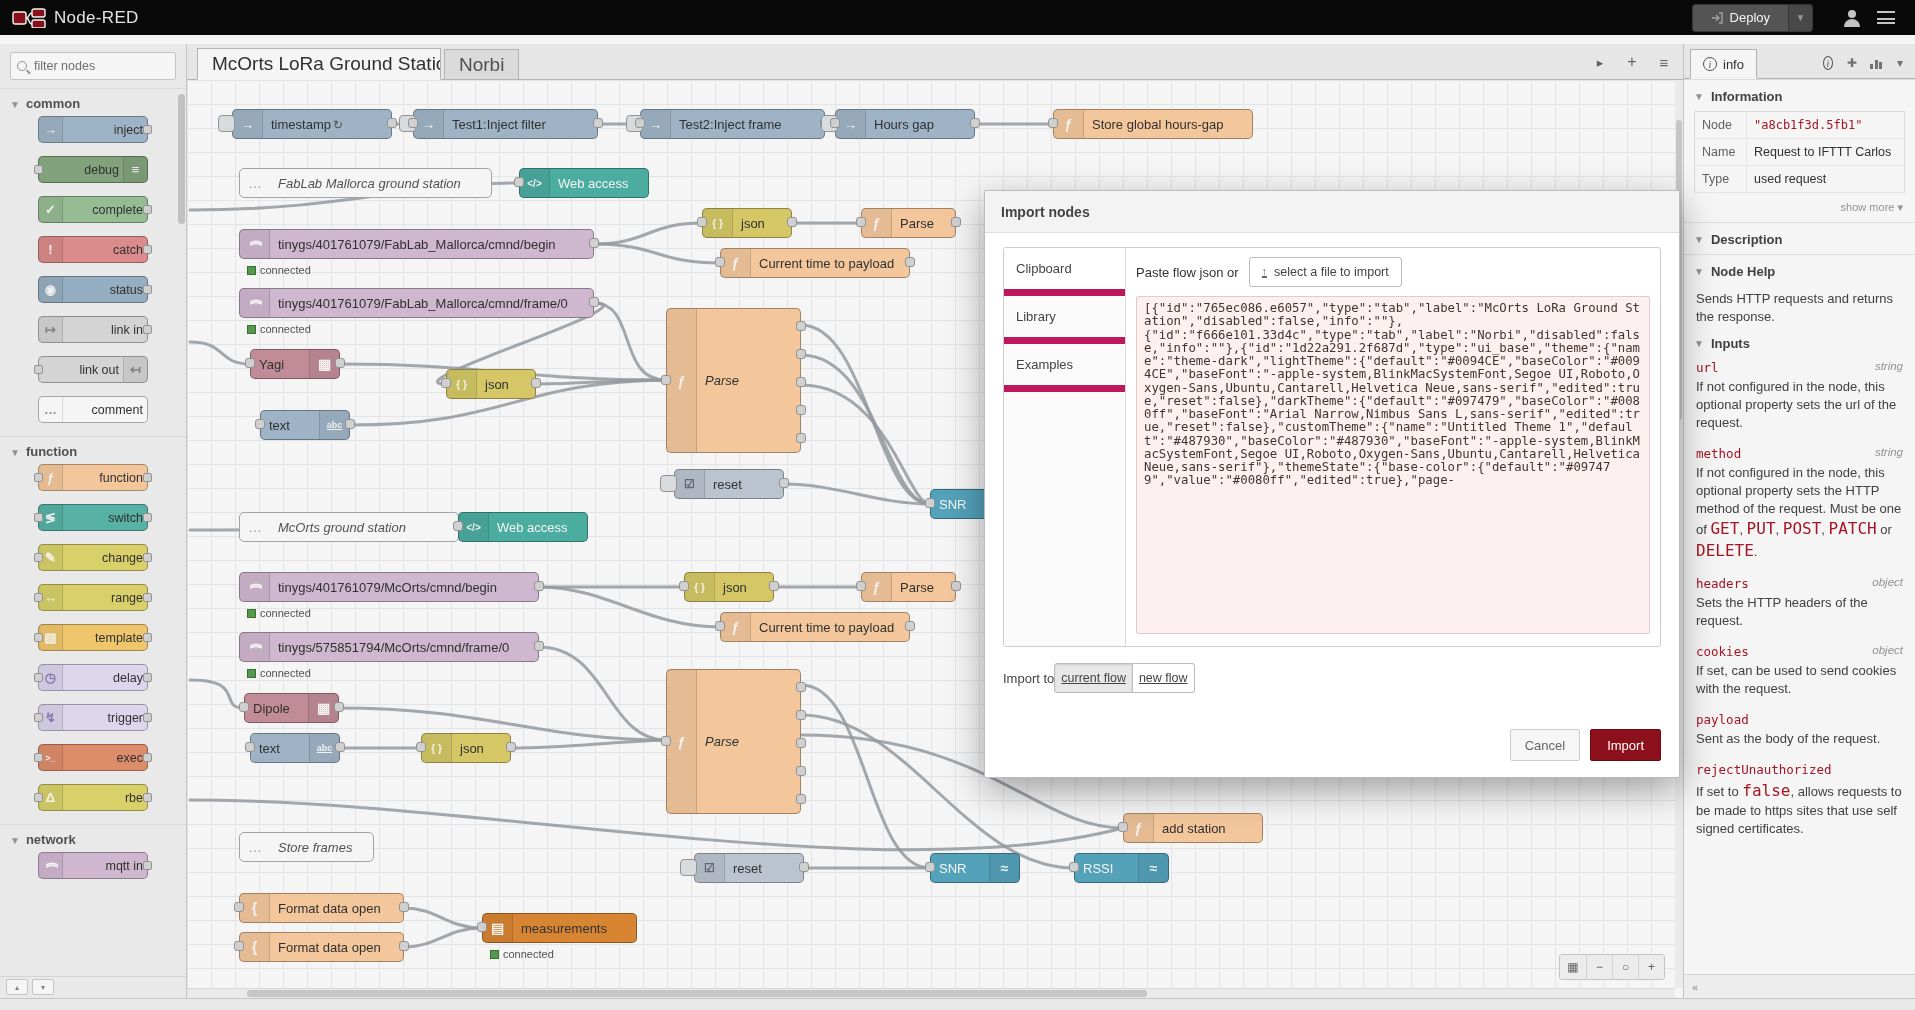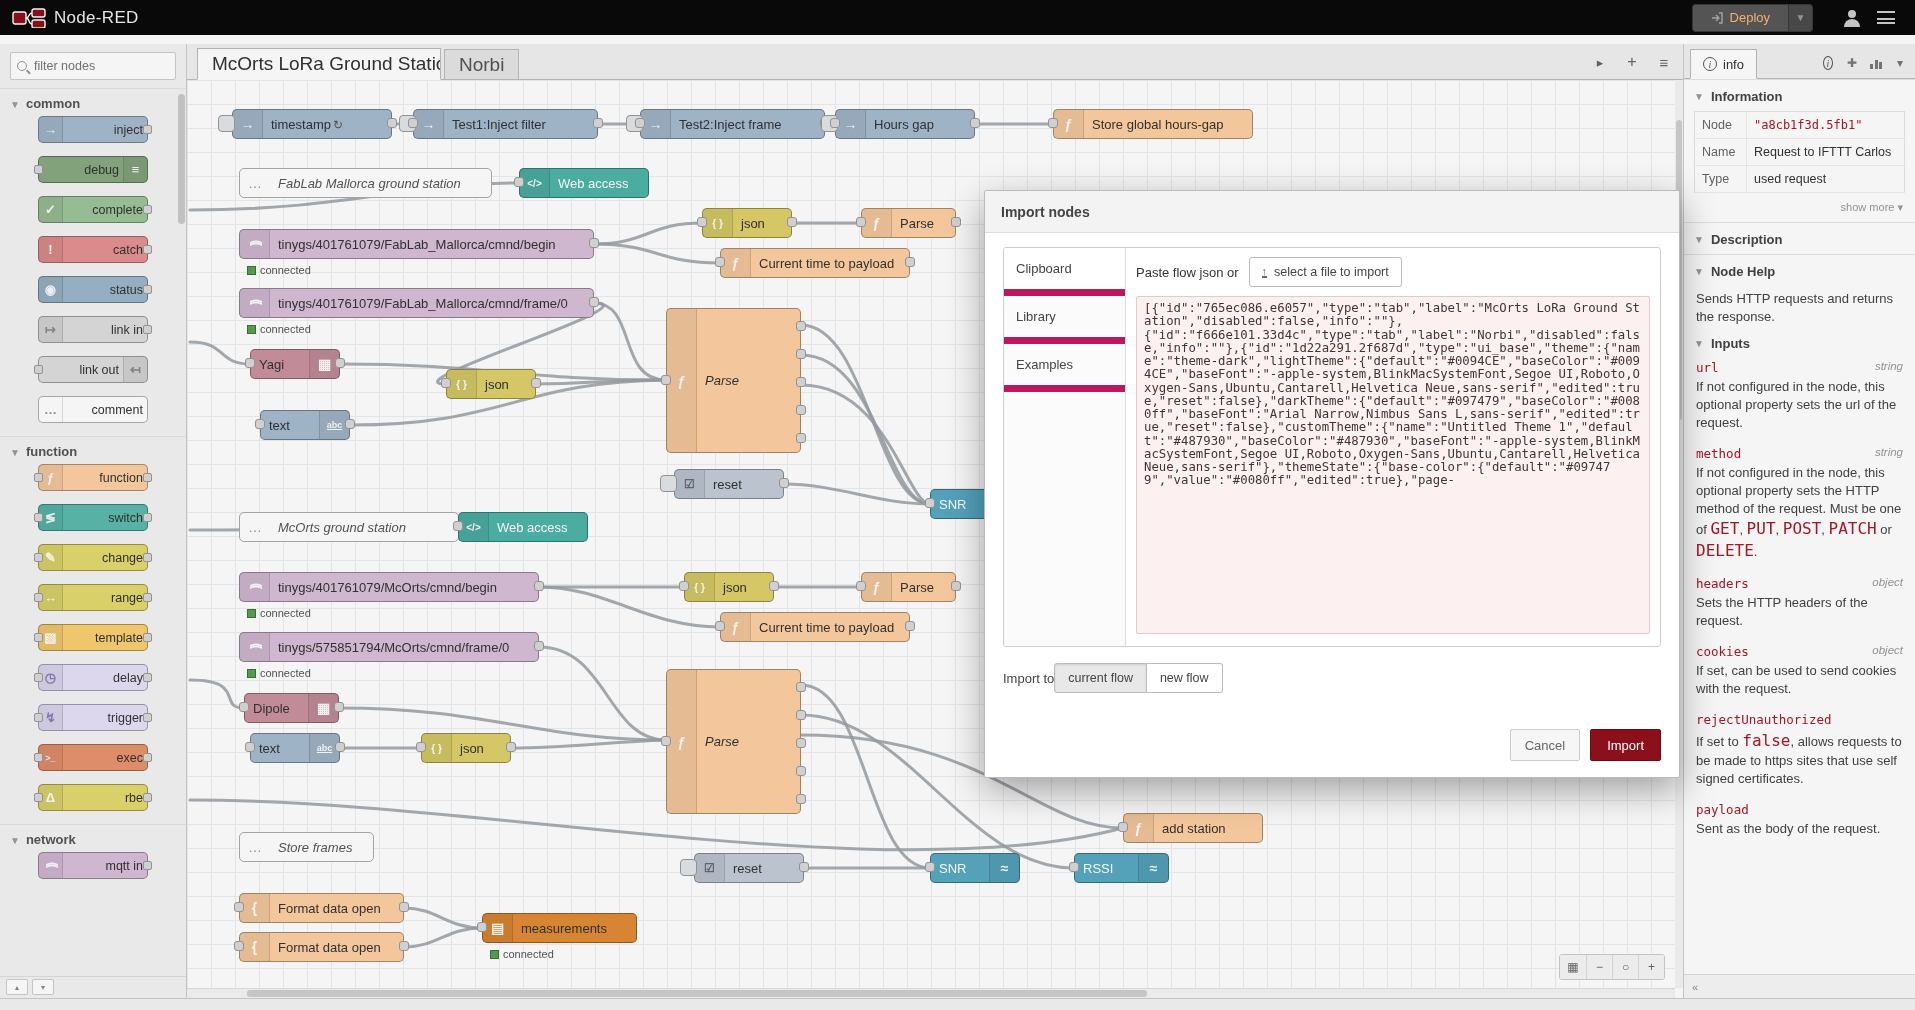--- a/index.html
+++ b/index.html
@@ -11,21 +11,21 @@
   }
   .app { position:relative; width:1915px; height:1010px; }
 
   
   .hdr { position:absolute; top:0; left:0; right:0; height:35px; background:#0a0a0a; color:#eee;
          display:flex; align-items:center; padding:0 12px; z-index:50; }
   .hdr .logo { display:flex; align-items:center; gap:8px; }
   .hdr .title { font-size:17px; color:#eee; letter-spacing:.3px; }
   .hdr .spacer { flex:1; }
   .deploy-group { display:flex; align-items:stretch; height:28px; border-radius:3px; overflow:hidden; margin-right:22px; border:1px solid #3a3a3a; }
-  .deploy-main { background:#585858; color:#fdba74; padding:0 18px; display:flex; align-items:center; gap:7px; font-size:13px; }
+  .deploy-main { background:#585858; color:#ffffff; padding:0 18px; display:flex; align-items:center; gap:7px; font-size:13px; }
   .deploy-caret { background:#4b4b4b; color:#999; width:24px; display:flex; align-items:center; justify-content:center; border-left:1px solid #3a3a3a; font-size:10px; }
   .hdr-icon { width:34px; height:34px; display:flex; align-items:center; justify-content:center; color:#ccc; cursor:pointer; }
   .person { position:relative; width:16px; height:16px; }
   .person::before { content:""; position:absolute; top:0; left:4px; width:8px; height:8px; border-radius:50%; background:#ccc; }
   .person::after { content:""; position:absolute; bottom:-1px; left:0; width:16px; height:8px; border-radius:8px 8px 0 0; background:#ccc; }
   .burger { width:18px; height:13px; border-top:2px solid #ccc; border-bottom:2px solid #ccc; position:relative; }
   .burger::after{ content:""; position:absolute; left:0; right:0; top:4.5px; height:2px; background:#ccc; }
 
   
   .palette { position:absolute; top:44px; left:0; width:187px; bottom:12px; background:#f3f3f3; border-right:1px solid #ccc; z-index:10; }
@@ -139,21 +139,21 @@
   .itab.active { background:#fff; font-weight:normal; }
   .import-content { flex:1; display:flex; flex-direction:column; }
   .paste-row { height:48px; display:flex; align-items:center; gap:10px; padding:0 10px; }
   .file-btn { border:1px solid #bbb; background:#fff; border-radius:3px; height:30px; padding:0 12px; display:flex; align-items:center; gap:7px;
               font-size:12.5px; color:#444; cursor:pointer; }
   .upl { font-size:11px; color:#666; border-bottom:2px solid #666; line-height:9px; }
   .json-input { flex:1; margin:0 10px 12px; background:#fdf0f0; border:1px solid #e3c9c9; border-radius:2px; resize:none; outline:none;
                 font-family:"DejaVu Sans Mono",monospace; font-size:12.3px; line-height:1.08; color:#433; padding:5px 7px; white-space:pre-wrap; word-break:break-all; overflow-y:scroll; }
   .import-to-row { display:flex; align-items:center; margin:16px 0 0; color:#444; }
   .seg { display:flex; }
-  .seg button { height:30px; padding:0 13px; border:1px solid #bbb; background:#fff; color:#444; font-size:12.5px; cursor:pointer; }
+  .seg button { height:30px; padding:0 6px; border:1px solid #bbb; background:#fff; color:#444; font-size:12.5px; cursor:pointer;text-decoration:underline; }
   .seg button.sel { background:#e8e8e8; box-shadow:inset 0 1px 2px rgba(0,0,0,.12); }
   .seg button:first-child { border-radius:3px 0 0 3px; }
   .seg button:last-child { border-radius:0 3px 3px 0; border-left:none; }
   .modal-foot { height:64px; display:flex; align-items:center; justify-content:flex-end; gap:10px; padding:0 18px; }
   .btn-cancel { height:32px; padding:0 14px; border:1px solid #ccc; background:#f6f6f6; border-radius:2px; color:#666; font-size:13px; cursor:pointer; }
   .btn-import { height:32px; padding:0 16px; border:1px solid #6e0a11; background:#8C101C; border-radius:2px; color:#fff; font-size:13px; cursor:pointer; }
 </style>
 </head>
 <body>
 
@@ -698,26 +698,26 @@
       <span class="ptype">object</span>
       <span class="pname">headers</span>
       <div class="pdesc">Sets the HTTP headers of the request.</div>
     </div>
     <div class="prop">
       <span class="ptype">object</span>
       <span class="pname">cookies</span>
       <div class="pdesc">If set, can be used to send cookies with the request.</div>
     </div>
     <div class="prop">
+      <span class="pname">payload</span>
+      <div class="pdesc">Sent as the body of the request.</div>
+    </div>
+    <div class="prop">
       <span class="pname">rejectUnauthorized</span>
       <div class="pdesc"><span>If set to </span><code>false</code><span>, allows requests to be made to https sites that use self signed certificates.</span></div>
-    </div>
-    <div class="prop">
-      <span class="pname">payload</span>
-      <div class="pdesc">Sent as the body of the request.</div>
     </div>
 
     <div class="info-foot">
       <span style="font-size:11px">«</span>
     </div>
   </aside>
 
   <div class="statusbar"></div>
 
   <div class="overlay"></div>

